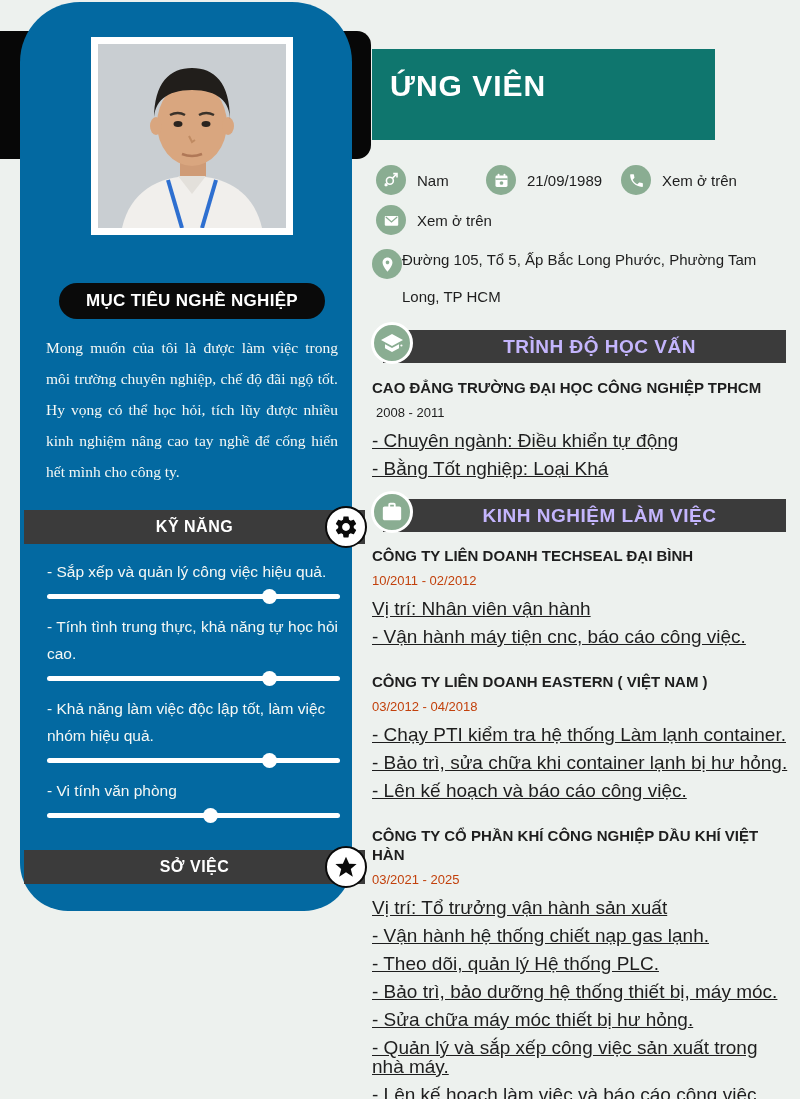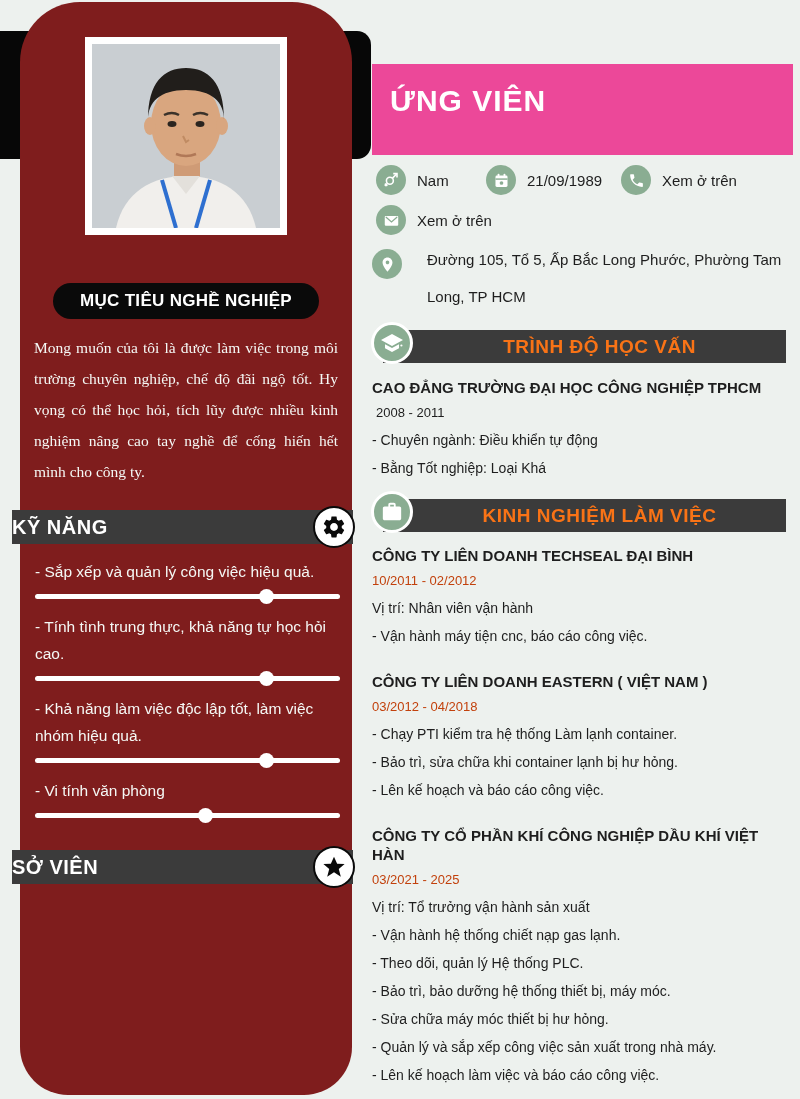--- a/index.html
+++ b/index.html
@@ -8,70 +8,70 @@
     position:relative; overflow:hidden;
     background:#edf1ee;
     font-family:"Liberation Sans","DejaVu Sans",sans-serif;
     color:#1e1e1e;
   }
   
   .ribbon { position:absolute; left:0; top:31px; width:371px; height:128px;
     background:#070707; border-radius:0 14px 14px 0; z-index:1; }
 
   
-  .sidebar { position:absolute; left:20px; top:2px; width:332px; height:1093px;
-    background:#7f1d1d; border-radius:60px 60px 48px 48px; z-index:2; color:#f5f8f5; }
+  .sidebar { position:absolute; left:20px; top:2px; width:332px; height:909px;
+    background:#0369a1; border-radius:60px 60px 48px 48px; z-index:2; color:#f5f8f5;padding-left:12px; }
   .photo-frame { margin:35px auto 0; width:202px; height:198px; background:#fff;
     padding:7px; }
   .photo-frame svg { display:block; width:188px; height:184px; }
   .pill { margin:48px auto 0; width:266px; height:36px; background:#0a0a0a;
     border-radius:18px; color:#fff; font-weight:bold; font-size:17px;
     text-align:center; line-height:36px; letter-spacing:.3px; }
   .objective { margin:13px 14px 0 14px; font-size:15.5px; line-height:31px;
     text-align:justify;font-family:Liberation Serif, serif; }
   .side-head { position:relative; margin-top:23px; margin-left:-8px; width:341px;
-    height:34px; background:#3b3b3b; color:#fff; font-size:20px; font-weight:bold;
-    line-height:34px; letter-spacing:.5px; }
+    height:34px; background:#3b3b3b; color:#fff; font-size:16px; font-weight:bold;
+    text-align:center; line-height:34px; letter-spacing:.5px; }
   .badge { position:absolute; right:-2px; top:-4px; width:42px; height:42px;
     background:#fff; border:2px solid #0a0a0a; border-radius:50%;
     display:flex; align-items:center; justify-content:center; }
   .skill { margin:14px 12px 0 15px; }
   .skill-label { font-size:15.5px; line-height:27px; }
   .track { position:relative; margin-top:9px; height:5px; background:#fff;
     border-radius:3px; }
   .thumb { position:absolute; top:-5px; width:15px; height:15px; background:#fff;
     border-radius:50%; }
   .hobby-list { margin:16px 12px 0 18px; list-style:none; }
   .hobby-list li { font-size:15.5px; line-height:31px; }
 
   
-  .banner { position:absolute; left:372px; top:64px; width:421px; height:91px;
-    background:#ec4899; z-index:2; }
+  .banner { position:absolute; left:372px; top:49px; width:343px; height:91px;
+    background:#0f766e; z-index:2; }
   .banner h1 { margin:20px 0 0 18px; color:#fff; font-size:30px;
     letter-spacing:1px; font-weight:bold; }
   .right-col { position:absolute; left:372px; top:165px; width:422px; z-index:2; }
 
   .contact-row { position:relative; height:40px; }
   .c-item { position:absolute; display:flex; align-items:center; gap:11px;
     font-size:15px; }
   .c-icon { width:30px; height:30px; border-radius:50%; background:#8aad92;
     display:flex; align-items:center; justify-content:center; flex:0 0 30px; }
-  .addr-row { display:flex; gap:25px; margin-top:4px; }
+  .addr-row { display:flex; gap:0; margin-top:4px; }
   .addr-text { font-size:15px; line-height:37px; width:375px; margin-top:-8px; }
 
   .section-bar { position:relative; margin:0 8px 0 11px; height:33px;
-    background:#3b3b3b; color:#f97316; text-align:center; line-height:33px;
+    background:#3b3b3b; color:#c4b5fd; text-align:center; line-height:33px;
     font-size:19px; font-weight:bold; letter-spacing:.5px; padding-left:30px; }
   .section-bar .icon-circle { position:absolute; left:-12px; top:-8px; width:42px;
     height:42px; background:#8aad92; border:3px solid #fff; border-radius:50%;
     display:flex; align-items:center; justify-content:center; }
   .bar-edu { margin-top:15px; }
   .bar-exp { margin-top:21px; }
 
-  .line { font-size:14px; margin-top:9px; line-height:19px; }
+  .line { font-size:19px; margin-top:9px; line-height:19px;text-decoration:underline; }
   .bold-line { font-size:15px; font-weight:bold; margin-top:14px; line-height:19px; }
   .date-line { font-size:13px; margin-top:7px; line-height:18px; }
   .date-green { color:#c2410c; }
   .edu-body .bold-line { margin-top:15px; }
 
   svg .wh { fill:#fff; }
 </style>
 </head>
 <body>
 
@@ -131,21 +131,21 @@
       </div>
   </div>
   <div class="skill">
     <div class="skill-label">- Vi tính văn phòng</div>
     <div class="track">
         <div class="thumb" style="left: calc(56% - 8px);"></div>
       </div>
   </div>
 
   <div class="side-head" style="margin-top:32px;">
-    <span>SỞ VIÊN</span>
+    <span>SỞ VIỆC</span>
     <span class="badge">
       <svg width="26" height="26" viewBox="0 0 24 24">
           <polygon fill="#0a0a0a" points="12,2.5 14.9,9 21.8,9.3 16.4,13.8 18.3,21 12,16.9 5.7,21 7.6,13.8 2.2,9.3 9.1,9"></polygon>
         </svg>
     </span>
   </div>
 
 </aside>
 
 <section class="banner">

